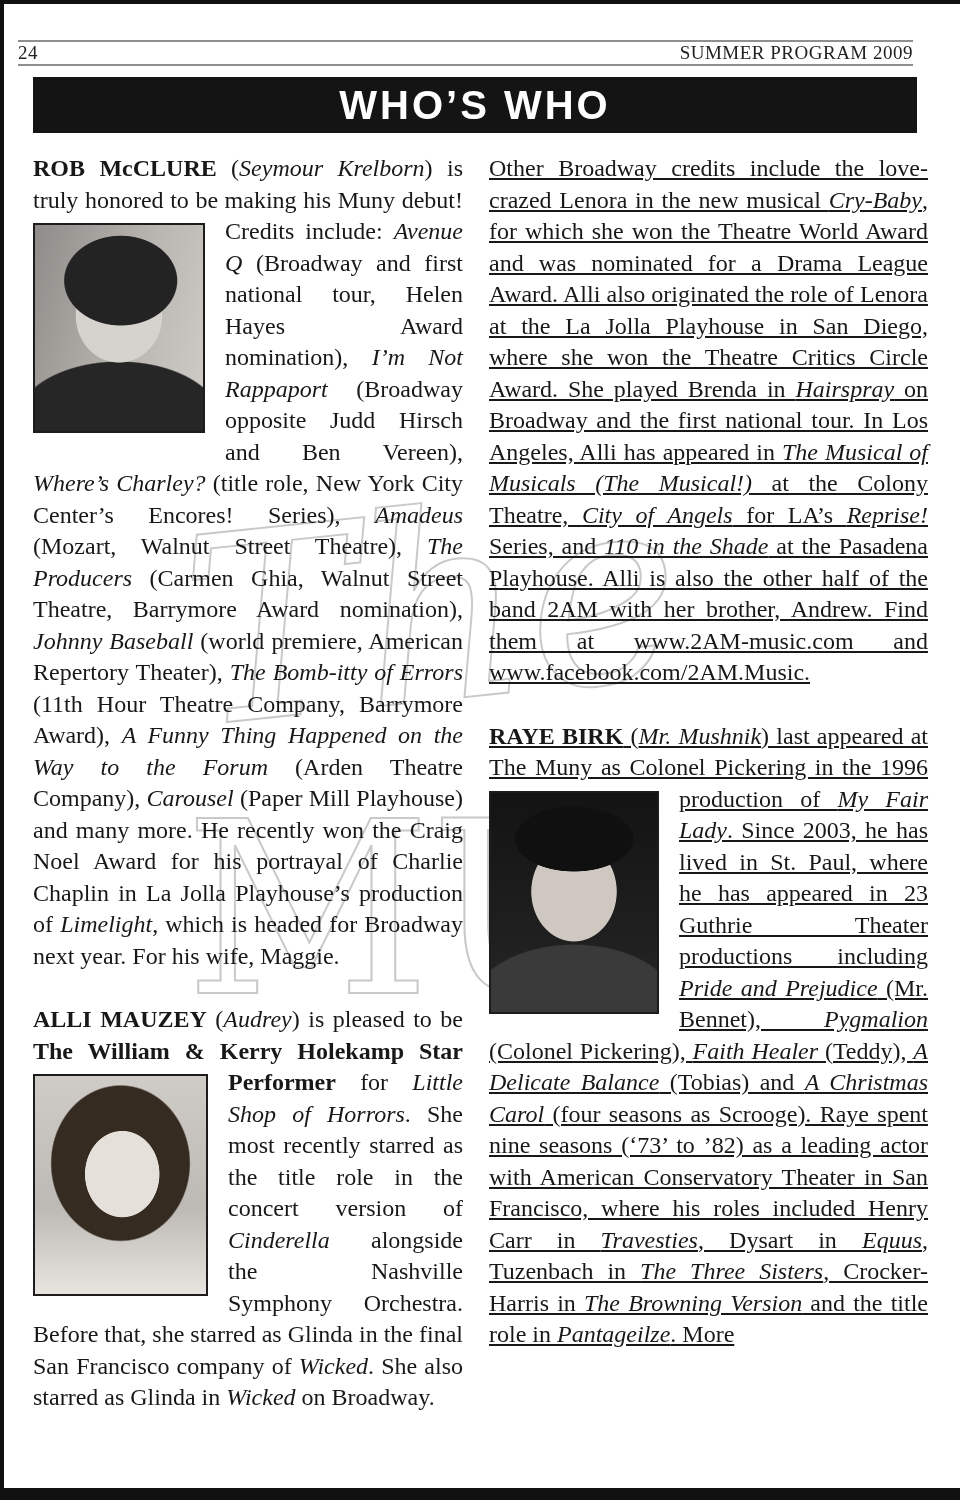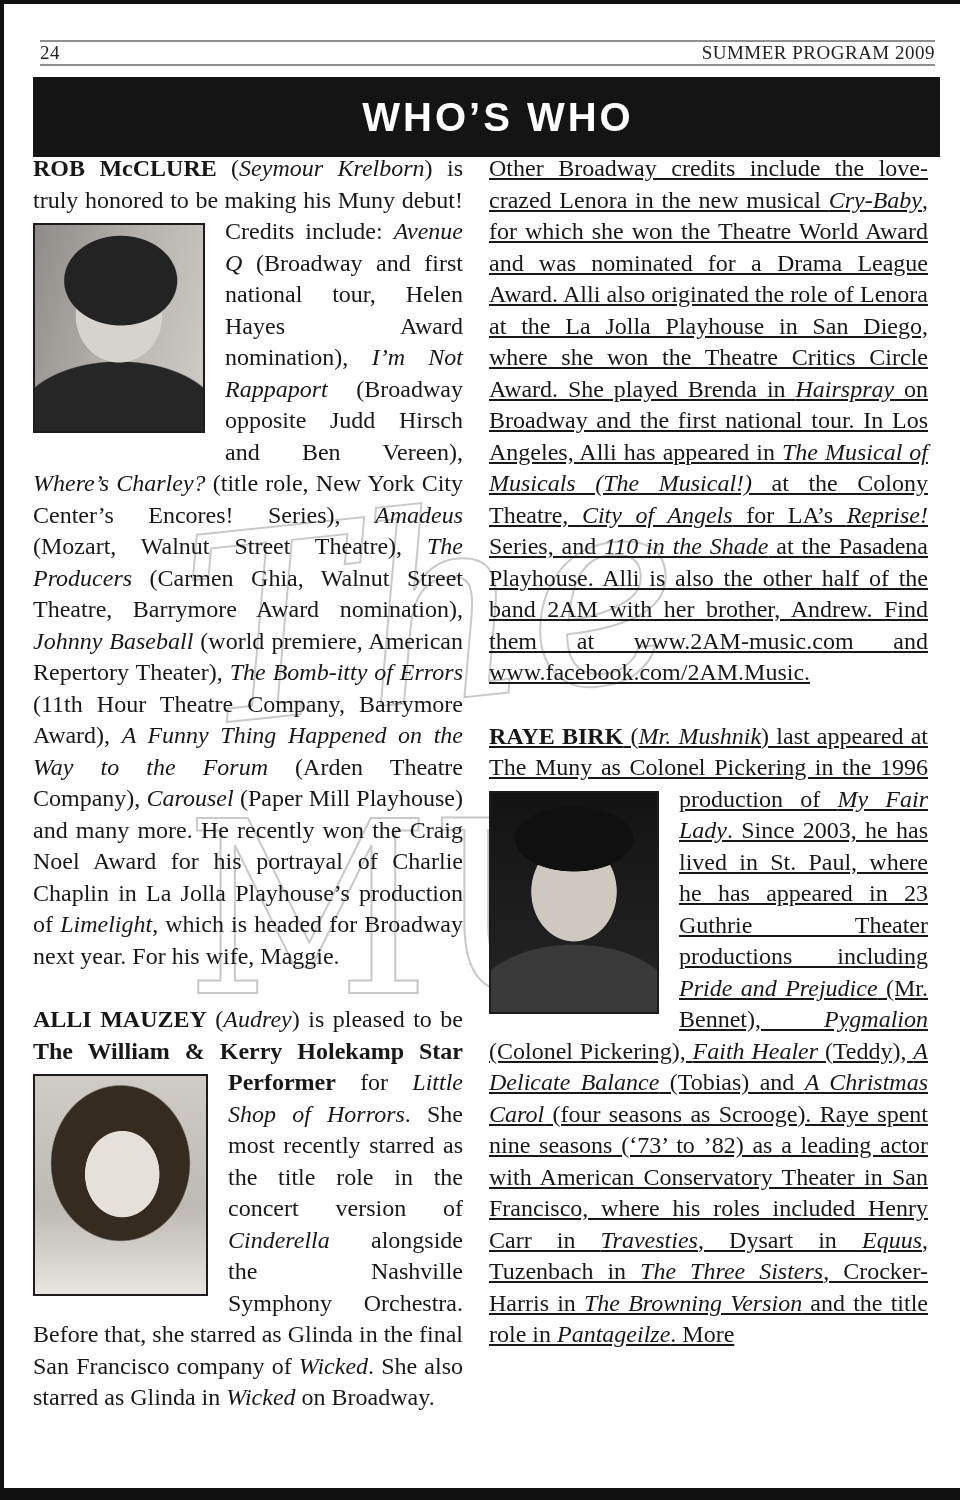--- a/index.html
+++ b/index.html
@@ -8,32 +8,32 @@
     background:#ffffff; overflow:hidden;
     font-family:"Liberation Serif","DejaVu Serif",serif;
     color:#181818;
   }
   
   .frame-top  { position:absolute; left:0; top:0; width:960px; height:4px; background:#111; }
   .frame-left { position:absolute; left:0; top:0; width:4px; height:1500px; background:#111; }
   .footer-bar { position:absolute; left:0; bottom:0; width:960px; height:12px; background:#111; }
 
   
-  .header { position:absolute; left:40px; top:40px; width:895px; z-index:2; }
+  .header { position:absolute; left:18px; top:40px; width:895px; z-index:2; }
   .rule { height:2px; background:#8f8f8f; }
   .header-row {
     display:flex; justify-content:space-between; align-items:center;
     height:22px; font-size:19px; letter-spacing:0.5px; color:#222;
   }
 
   
   .banner {
-    position:absolute; left:33px; top:77px; width:884px; height:80px;
+    position:absolute; left:33px; top:77px; width:884px; height:56px;
     background:#141414; z-index:2;
-    display:flex; align-items:center; justify-content:center;padding-left:23px;
+    display:flex; align-items:center; justify-content:center;
   }
   .banner-title {
     color:#ffffff; font-family:"Liberation Sans","DejaVu Sans",sans-serif;
     font-size:40px; font-weight:bold; letter-spacing:3px;
   }
 
   
   .watermark { position:absolute; z-index:0; pointer-events:none;
     color:rgba(0,0,0,0); -webkit-text-stroke:2px #c9c9c9;
     font-family:"DejaVu Serif",serif; line-height:1; }

